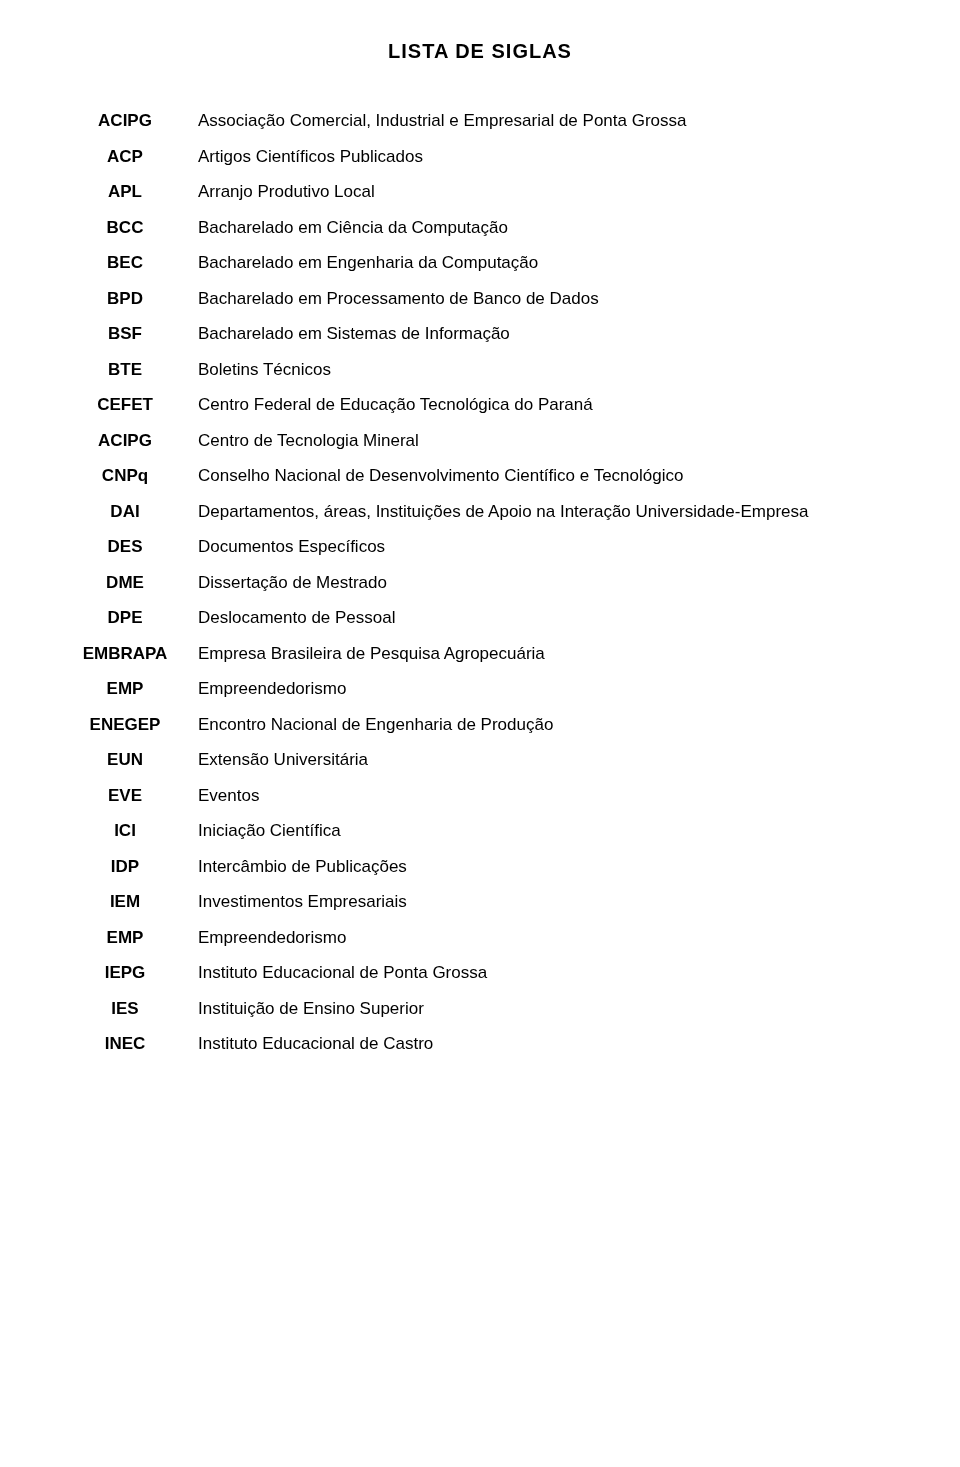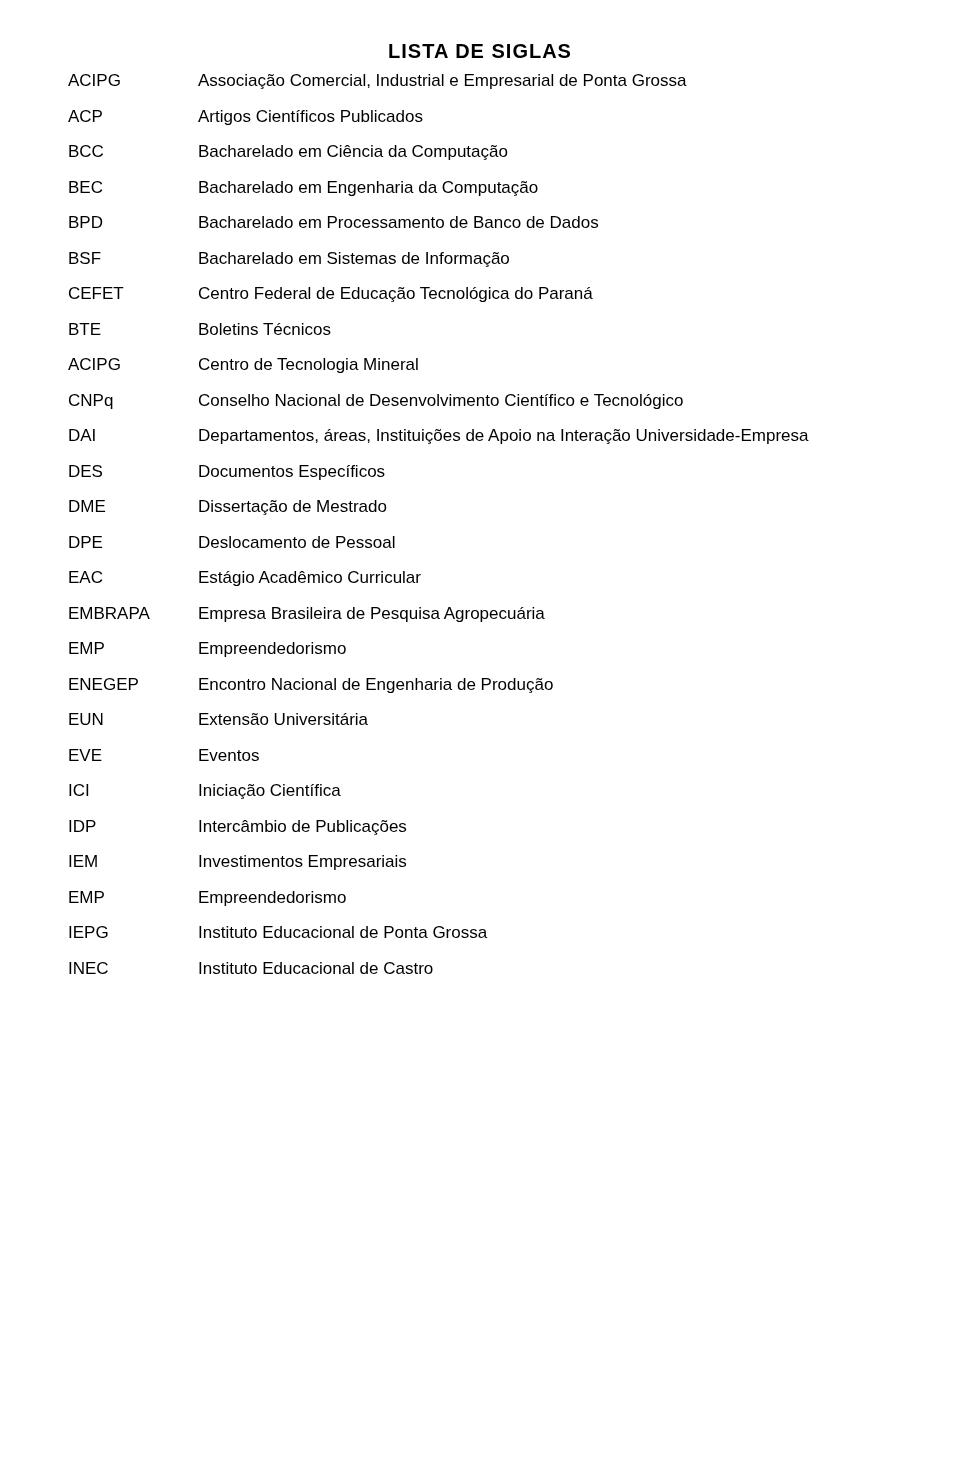--- a/index.html
+++ b/index.html
@@ -15,39 +15,41 @@
       color: #000000;
       width: 960px;
       min-height: 1467px;
       padding: 40px 60px;
     }
 
     .page-title {
       text-align: center;
       font-weight: bold;
       font-size: 20px;
+      margin-bottom: 40px;
       letter-spacing: 1px;
     }
 
     .sigla-table {
       width: 100%;
       border-collapse: collapse;
     }
 
     .sigla-table tr td {
       padding: 5px 8px;
       vertical-align: top;
       line-height: 1.5;
     }
 
     .sigla-table tr td:first-child {
-      font-weight: normal;
+      font-weight: bold;
       white-space: nowrap;
       width: 130px;
       vertical-align: top;
+      text-align: center;
     }
 
     .sigla-table tr td:last-child {
       vertical-align: top;
     }
   </style>
 </head>
 <body>
 
 <h1 class="page-title">LISTA DE SIGLAS</h1>
@@ -56,42 +58,46 @@
   <tbody id="sigla-body">
   <tr>
         <td>ACIPG</td>
         <td>Associação Comercial, Industrial e Empresarial de Ponta Grossa</td>
       </tr>
       <tr>
         <td>ACP</td>
         <td>Artigos Científicos Publicados</td>
       </tr>
       <tr>
+        <td>APL</td>
+        <td>Arranjo Produtivo Local</td>
+      </tr>
+      <tr>
         <td>BCC</td>
         <td>Bacharelado em Ciência da Computação</td>
       </tr>
       <tr>
         <td>BEC</td>
         <td>Bacharelado em Engenharia da Computação</td>
       </tr>
       <tr>
         <td>BPD</td>
         <td>Bacharelado em Processamento de Banco de Dados</td>
       </tr>
       <tr>
         <td>BSF</td>
         <td>Bacharelado em Sistemas de Informação</td>
       </tr>
       <tr>
+        <td>BTE</td>
+        <td>Boletins Técnicos</td>
+      </tr>
+      <tr>
         <td>CEFET</td>
         <td>Centro Federal de Educação Tecnológica do Paraná</td>
-      </tr>
-      <tr>
-        <td>BTE</td>
-        <td>Boletins Técnicos</td>
       </tr>
       <tr>
         <td>ACIPG</td>
         <td>Centro de Tecnologia Mineral</td>
       </tr>
       <tr>
         <td>CNPq</td>
         <td>Conselho Nacional de Desenvolvimento Científico e Tecnológico</td>
       </tr>
       <tr>
@@ -102,24 +108,20 @@
         <td>DES</td>
         <td>Documentos Específicos</td>
       </tr>
       <tr>
         <td>DME</td>
         <td>Dissertação de Mestrado</td>
       </tr>
       <tr>
         <td>DPE</td>
         <td>Deslocamento de Pessoal</td>
-      </tr>
-      <tr>
-        <td>EAC</td>
-        <td>Estágio Acadêmico Curricular</td>
       </tr>
       <tr>
         <td>EMBRAPA</td>
         <td>Empresa Brasileira de Pesquisa Agropecuária</td>
       </tr>
       <tr>
         <td>EMP</td>
         <td>Empreendedorismo</td>
       </tr>
       <tr>
@@ -148,17 +150,21 @@
       </tr>
       <tr>
         <td>EMP</td>
         <td>Empreendedorismo</td>
       </tr>
       <tr>
         <td>IEPG</td>
         <td>Instituto Educacional de Ponta Grossa</td>
       </tr>
       <tr>
+        <td>IES</td>
+        <td>Instituição de Ensino Superior</td>
+      </tr>
+      <tr>
         <td>INEC</td>
         <td>Instituto Educacional de Castro</td>
       </tr>
     </tbody>
 </table>
 
 </body></html>

